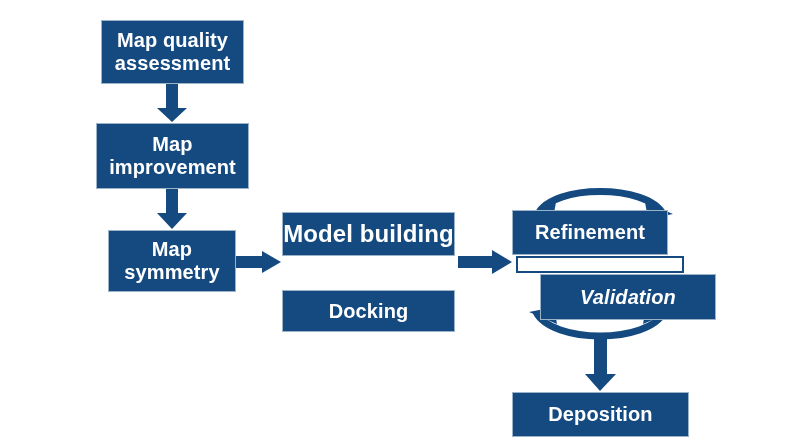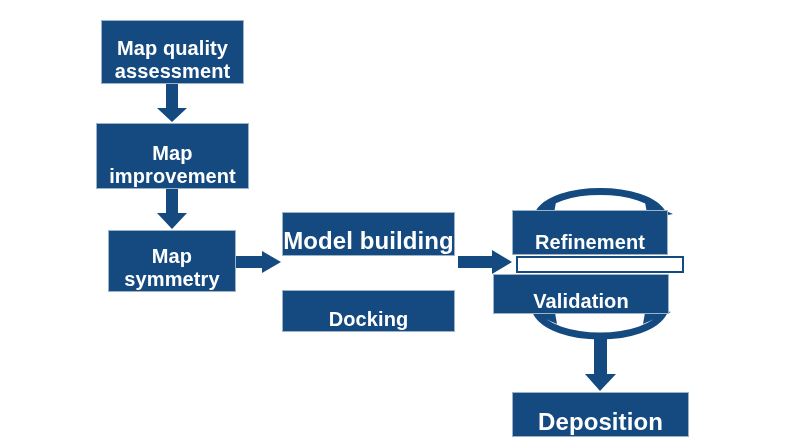--- a/index.html
+++ b/index.html
@@ -18,43 +18,43 @@
     background: #ffffff;
     overflow: hidden;
   }
   .node {
     position: absolute;
     box-sizing: border-box;
     background: #144A80;
     border: 1px solid #9bb2c9;
     color: #ffffff;
     display: flex;
-    align-items: flex-end;
+    align-items: center;
     justify-content: center;
     text-align: center;
     line-height: 1.15;
     font-weight: 600;
     letter-spacing: 0.1px;
     white-space: pre-line;
     user-select: none;
   }
   .node-label {
     display: block;
     white-space: pre-line;
   }
 
   
   #node-map-quality-assessment { left: 101px; top: 20px;  width: 143px; height: 64px; font-size: 20px; }
   #node-map-improvement        { left: 96px;  top: 123px; width: 153px; height: 66px; font-size: 20px; }
   #node-map-symmetry           { left: 108px; top: 230px; width: 128px; height: 62px; font-size: 20px; }
   #node-model-building         { left: 282px; top: 212px; width: 173px; height: 44px; font-size: 24px; }
   #node-docking                { left: 282px; top: 274px; width: 173px; height: 42px; font-size: 20px; margin-top: 16px; }
   #node-refinement             { left: 512px; top: 210px; width: 156px; height: 45px; font-size: 20px; }
-  #node-validation             { left: 493px; top: 274px; width: 176px; height: 40px; font-size: 20px; }
-  #node-deposition             { left: 512px; top: 392px; width: 177px; height: 45px; font-size: 24px; }
+  #node-validation             { left: 540px; top: 274px; width: 176px; height: 46px; font-size: 20px; font-style: italic; }
+  #node-deposition             { left: 512px; top: 392px; width: 177px; height: 45px; font-size: 20px; }
 
   
   #cycle-gap-bar {
     position: absolute;
     left: 516px;
     top: 256px;
     width: 168px;
     height: 17px;
     background: #ffffff;
     border: 2px solid #144A80;

